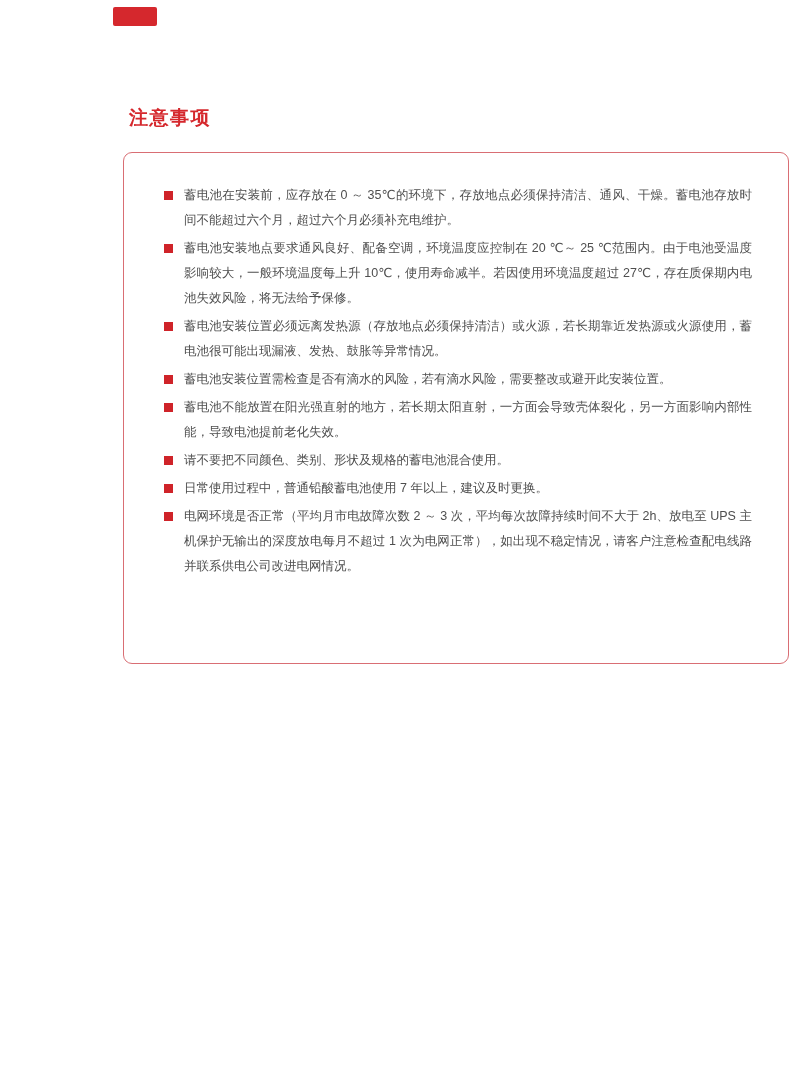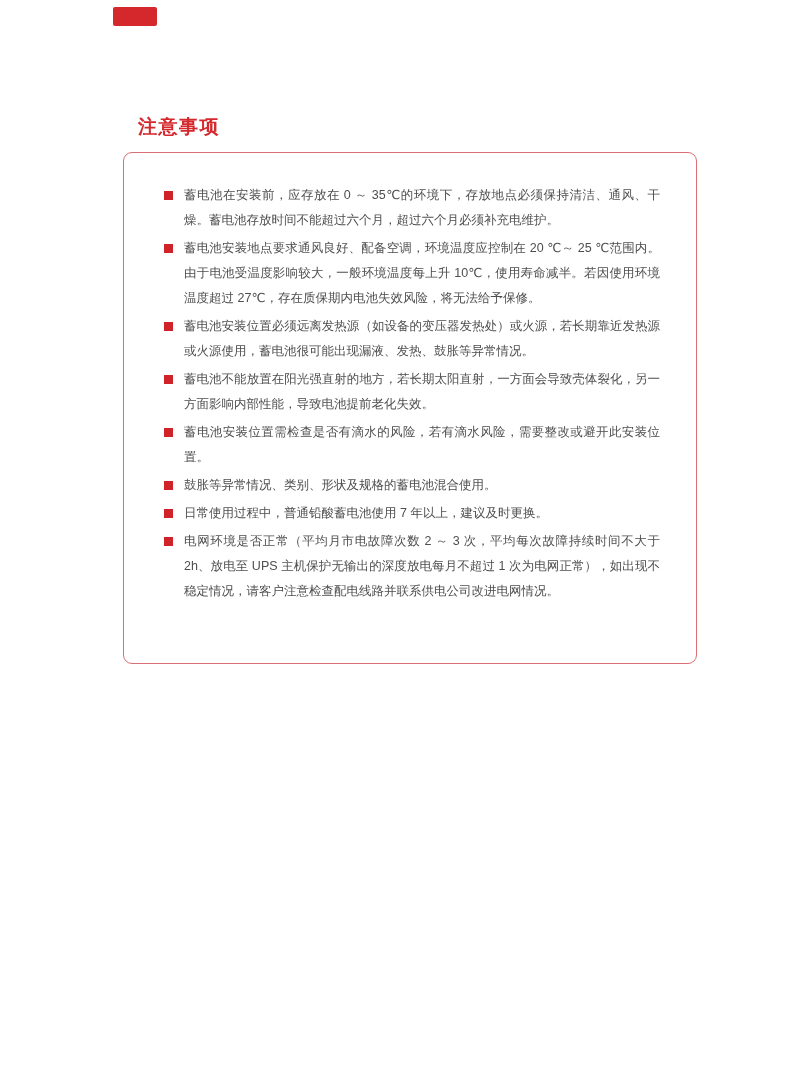--- a/index.html
+++ b/index.html
@@ -21,31 +21,31 @@
     top: 7px;
     width: 44px;
     height: 19px;
     background: var(--title-red, #d5282d);
     border-radius: 2px;
   }
   .page-title {
     position: absolute;
     left: 120px;
     top: 96px;
-    margin: 18px;
+    margin: 9px;
     font-size: 19px;
     font-weight: bold;
     letter-spacing: 1.5px;
     color: var(--title-red, #d5282d);
   }
   .notice-box {
     position: absolute;
     left: 123px;
     top: 152px;
-    width: 574px;
+    width: 666px;
     height: 512px;
     box-sizing: border-box;
     border: 1px solid var(--border-red, #d96e74);
     border-radius: 9px;
     padding: 30px 36px 18px 40px;
     overflow: hidden;
     background: #ffffff;
   }
   .notice-list {
     margin: 0;
@@ -74,21 +74,21 @@
 </head>
 <body>
 
 <div class="page">
   <div class="brand-mark"></div>
   <h1 class="page-title">注意事项</h1>
   <div class="notice-box">
     <ul class="notice-list" id="notice-list">
         <li class="notice-item"><span class="bullet-square"></span><span>蓄电池在安装前，应存放在 0 ～ 35℃的环境下，存放地点必须保持清洁、通风、干燥。蓄电池存放时间不能超过六个月，超过六个月必须补充电维护。</span></li>
         <li class="notice-item"><span class="bullet-square"></span><span>蓄电池安装地点要求通风良好、配备空调，环境温度应控制在 20 ℃～ 25 ℃范围内。由于电池受温度影响较大，一般环境温度每上升 10℃，使用寿命减半。若因使用环境温度超过 27℃，存在质保期内电池失效风险，将无法给予保修。</span></li>
-        <li class="notice-item"><span class="bullet-square"></span><span>蓄电池安装位置必须远离发热源（如设备的变压器发热处）或火源，若长期靠近发热源或火源使用，蓄电池很可能出现漏液、发热、鼓胀等异常情况。</span></li>
+        <li class="notice-item"><span class="bullet-square"></span><span>蓄电池安装位置必须远离发热源（存放地点必须保持清洁）或火源，若长期靠近发热源或火源使用，蓄电池很可能出现漏液、发热、鼓胀等异常情况。</span></li>
+        <li class="notice-item"><span class="bullet-square"></span><span>蓄电池安装位置需检查是否有滴水的风险，若有滴水风险，需要整改或避开此安装位置。</span></li>
         <li class="notice-item"><span class="bullet-square"></span><span>蓄电池不能放置在阳光强直射的地方，若长期太阳直射，一方面会导致壳体裂化，另一方面影响内部性能，导致电池提前老化失效。</span></li>
-        <li class="notice-item"><span class="bullet-square"></span><span>蓄电池安装位置需检查是否有滴水的风险，若有滴水风险，需要整改或避开此安装位置。</span></li>
-        <li class="notice-item"><span class="bullet-square"></span><span>鼓胀等异常情况、类别、形状及规格的蓄电池混合使用。</span></li>
+        <li class="notice-item"><span class="bullet-square"></span><span>请不要把不同颜色、类别、形状及规格的蓄电池混合使用。</span></li>
         <li class="notice-item"><span class="bullet-square"></span><span>日常使用过程中，普通铅酸蓄电池使用 7 年以上，建议及时更换。</span></li>
         <li class="notice-item"><span class="bullet-square"></span><span>电网环境是否正常（平均月市电故障次数 2 ～ 3 次，平均每次故障持续时间不大于 2h、放电至 UPS 主机保护无输出的深度放电每月不超过 1 次为电网正常），如出现不稳定情况，请客户注意检查配电线路并联系供电公司改进电网情况。</span></li>
       </ul>
   </div>
 </div>
 
 </body></html>

